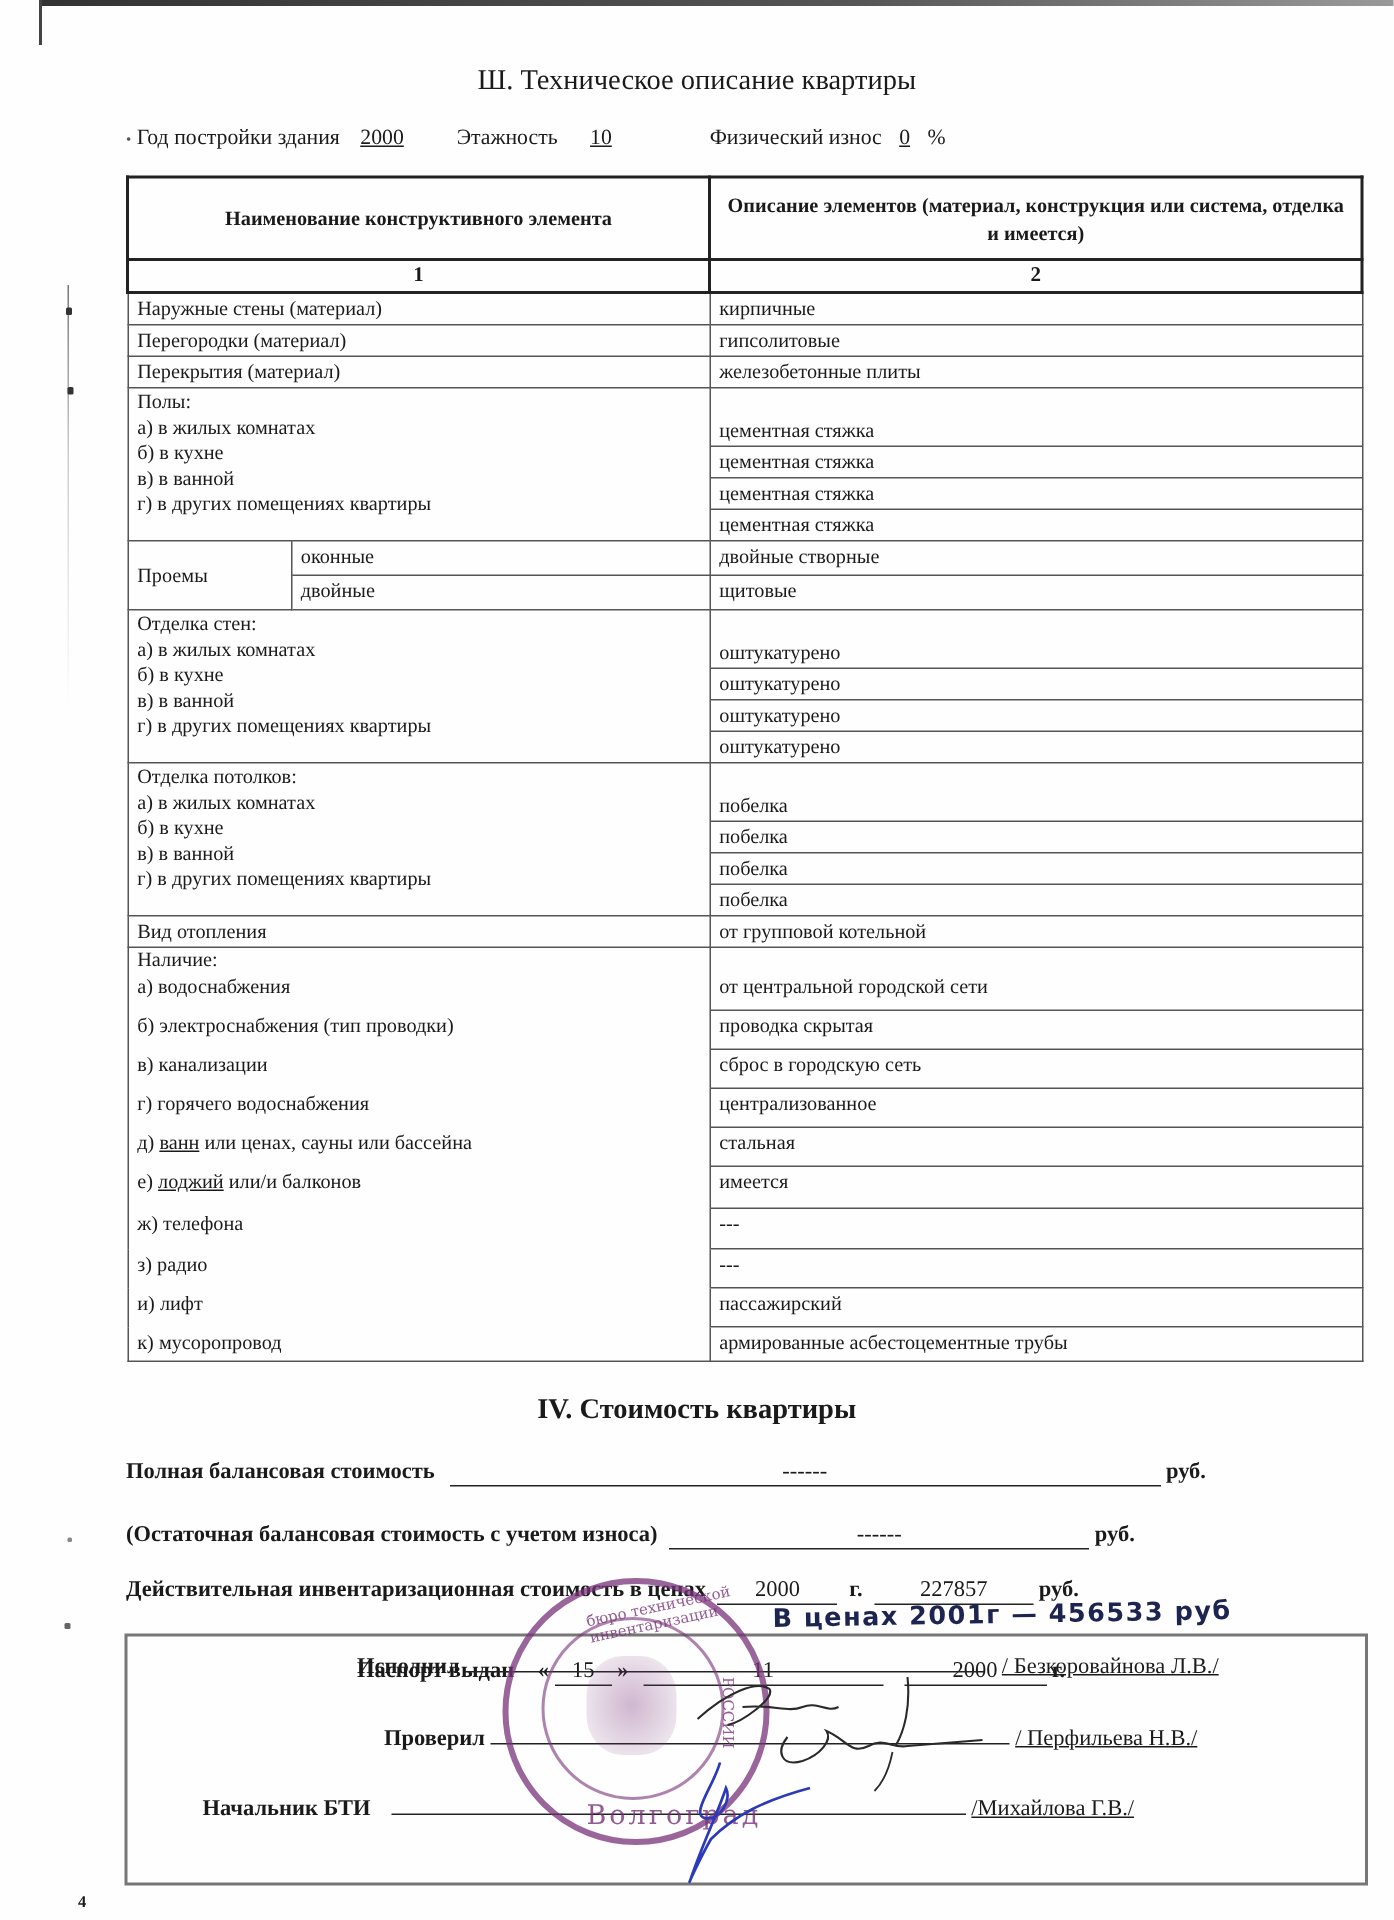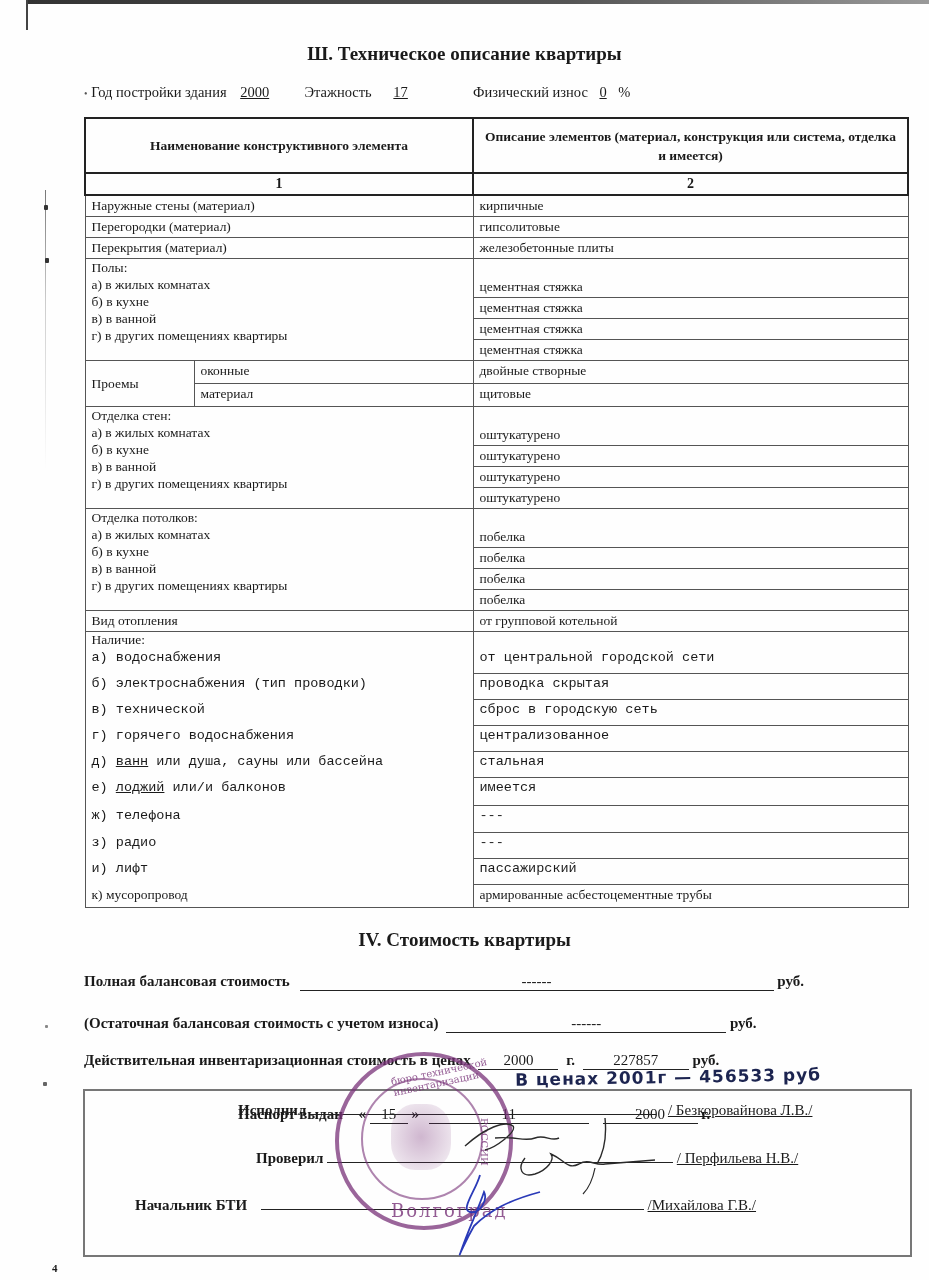--- a/index.html
+++ b/index.html
@@ -17,21 +17,21 @@
     position: absolute; left: 26px; top: 0; width: 2px; height: 30px; background: #444;
   }
   .margin-line {
     position: absolute; left: 45px; top: 190px; width: 1px; height: 280px;
     background: linear-gradient(#777, #ccc 40%, transparent);
   }
   .margin-dot { position: absolute; width: 4px; height: 5px; background: #333; border-radius: 1px; }
 
   .title {
     position: absolute; left: 0; width: 929px; top: 43px;
-    text-align: center; font-weight: bold; font-size: 19px;
+    text-align: center; font-weight: normal; font-size: 19px;
   }
   .meta-line {
     position: absolute; left: 84px; top: 84px; font-size: 14.5px; white-space: nowrap;
   }
   .meta-line .u { text-decoration: underline; padding: 0 10px; }
   .meta-line .gap { display: inline-block; width: 18px; }
   .meta-line .gap2 { display: inline-block; width: 40px; }
 
   table.tech {
     position: absolute; left: 84px; top: 117px; width: 823px;
@@ -43,21 +43,21 @@
   table.tech th {
     font-weight: bold; font-size: 13.5px; text-align: center; vertical-align: middle;
     border: 2px solid #222; line-height: 19px;
   }
   table.tech .num td { font-weight: bold; text-align: center; border: 2px solid #222; height: 20px; font-size: 14px; }
   .stack { padding: 0 !important; }
   .stack div { border-top: 1px solid #555; padding: 0 6px; height: 20px; line-height: 20px; }
   .stack div:first-child { border-top: none; }
   .stack .spacer { height: 18px; }
   .group-label div { height: 17px; line-height: 17px; }
-  .avail td { height: 25px; vertical-align: bottom; font-family: Liberation Mono, monospace; }
+  .avail td { height: 25px; vertical-align: bottom; }
   .ul { text-decoration: underline; }
 
   .sec-title {
     position: absolute; left: 0; width: 929px; top: 929px; text-align: center;
     font-weight: bold; font-size: 19px;
   }
   .cost { position: absolute; left: 84px; font-weight: bold; font-size: 15px; white-space: nowrap; }
   .cost .line { display: inline-block; border-bottom: 1.5px solid #222; text-align: center; font-weight: normal; }
 
   .handwritten {
@@ -104,21 +104,21 @@
 <div class="margin-dot" style="left:43px;top:1082px;width:4px;height:4px;background:#666"></div>
 
 <div class="title">Ш. Техническое описание квартиры</div>
 
 <div class="meta-line">
   <span style="font-size:10px;color:#555">•</span>
   <span>Год постройки здания</span>
   <span class="u">2000</span>
   <span class="gap"></span>
   <span>Этажность</span>
-  <span class="u" style="padding:0 18px">17</span>
+  <span class="u" style="padding:0 18px">10</span>
   <span class="gap2"></span>
   <span>Физический износ</span>
   <span class="u" style="padding:0 8px">0</span>
   <span>%</span>
 </div>
 
 <table class="tech">
   <colgroup>
       <col style="width:109px">
       <col style="width:279px">
@@ -162,21 +162,21 @@
       <div>цементная стяжка</div>
     </td>
   </tr>
 
   <tr>
     <td rowspan="2" style="vertical-align:middle">Проемы</td>
     <td style="height:22px">оконные</td>
     <td>двойные створные</td>
   </tr>
   <tr>
-    <td style="height:22px">материал</td>
+    <td style="height:22px">двойные</td>
     <td>щитовые</td>
   </tr>
 
   <tr>
     <td colspan="2" class="group-label">
       <div>Отделка стен:</div>
       <div>а) в жилых комнатах</div>
       <div>б) в кухне</div>
       <div>в) в ванной</div>
       <div>г) в других помещениях квартиры</div>
@@ -218,29 +218,29 @@
   </tr>
   <tr class="avail">
     <td colspan="2" style="border-top:none;border-bottom:none;height:20px">а) водоснабжения</td>
     <td style="border-top:none">от центральной городской сети</td>
   </tr>
   <tr class="avail">
     <td colspan="2" style="border-top:none;border-bottom:none">б) электроснабжения (тип проводки)</td>
     <td style="vertical-align:top">проводка скрытая</td>
   </tr>
   <tr class="avail">
-    <td colspan="2" style="border-top:none;border-bottom:none">в) технической</td>
+    <td colspan="2" style="border-top:none;border-bottom:none">в) канализации</td>
     <td style="vertical-align:top">сброс в городскую сеть</td>
   </tr>
   <tr class="avail">
     <td colspan="2" style="border-top:none;border-bottom:none">г) горячего водоснабжения</td>
     <td style="vertical-align:top">централизованное</td>
   </tr>
   <tr class="avail">
-    <td colspan="2" style="border-top:none;border-bottom:none"><span>д) </span><span class="ul">ванн</span><span> или душа, сауны или бассейна</span></td>
+    <td colspan="2" style="border-top:none;border-bottom:none"><span>д) </span><span class="ul">ванн</span><span> или ценах, сауны или бассейна</span></td>
     <td style="vertical-align:top">стальная</td>
   </tr>
   <tr class="avail">
     <td colspan="2" style="border-top:none;border-bottom:none;height:28px"><span>е) </span><span class="ul">лоджий</span><span> или/и балконов</span></td>
     <td style="vertical-align:top">имеется</td>
   </tr>
   <tr class="avail">
     <td colspan="2" style="border-top:none;border-bottom:none;height:27px">ж) телефона</td>
     <td style="vertical-align:top">---</td>
   </tr>

